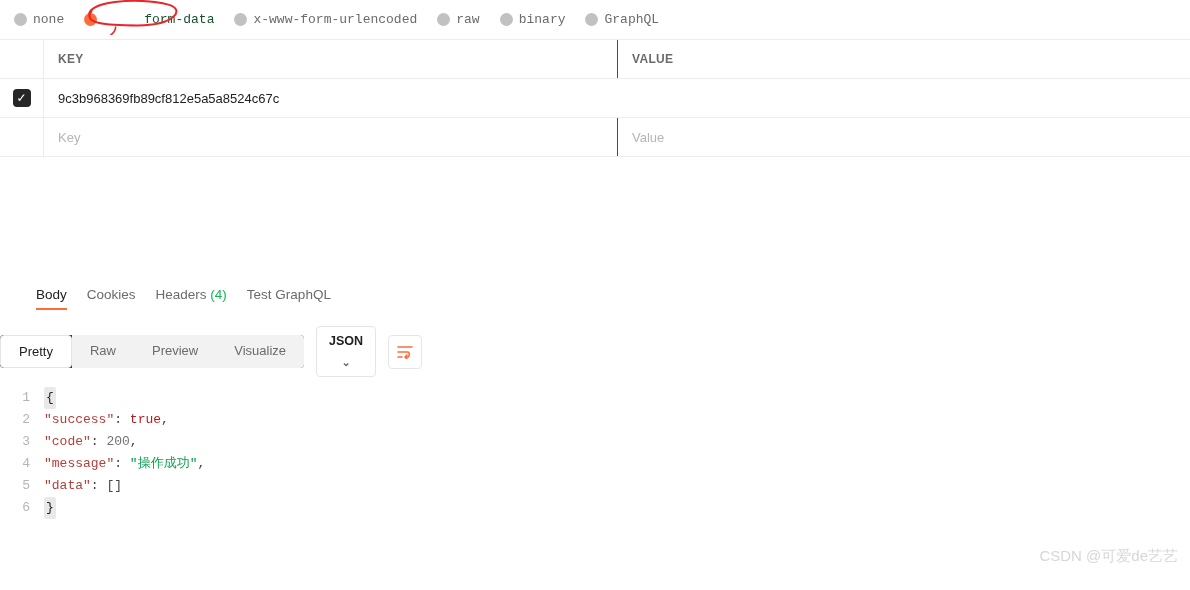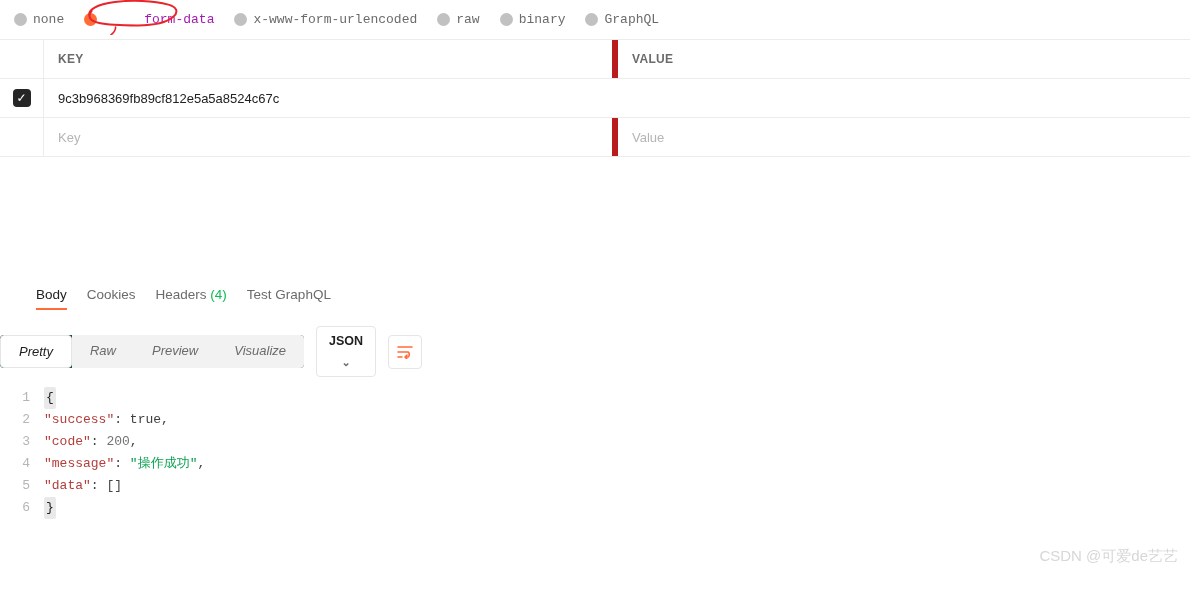--- a/index.html
+++ b/index.html
@@ -28,21 +28,21 @@
     gap: 6px;
     cursor: pointer;
     font-size: 13px;
     color: #6b6b6b;
   }
   .radio-dot {
     width: 13px; height: 13px; border-radius: 50%;
     background: #c1c1c1;
     display: inline-block;
   }
-  .radio-opt.selected { color: #a21caf; gap: 47px; }
+  .radio-opt.selected { color: #14532d; gap: 47px; }
   .radio-opt.selected .radio-dot { background: #ff6c37; }
 
   
   .annotation {
     position: absolute;
     left: 70px; top: -5px;
     width: 120px; height: 40px;
     pointer-events: none;
     z-index: 5;
   }
@@ -55,21 +55,21 @@
     min-height: 39px;
     align-items: stretch;
   }
   .kv-check {
     width: 44px;
     display: flex; align-items: center; justify-content: center;
     border-right: 1px solid #ececec;
   }
   .kv-key {
     flex: 0 0 574px;
-    border-right: 6px solid #b91c1c;
+    border-right: 1px solid #b91c1c;
     display: flex; align-items: center;
     padding: 0 14px;
   }
   .kv-val {
     flex: 1;
     display: flex; align-items: center;
     padding: 0 14px;
   }
   .kv-header .kv-key, .kv-header .kv-val {
     color: #6b6b6b; font-weight: 600; font-size: 12px; letter-spacing: .3px;
@@ -99,21 +99,20 @@
   
   .view-row {
     display: flex; align-items: center; gap: 0;
     padding: 8px 0 6px 0;
   }
   .view-group {
     display: flex;
     background: #14532d;
     border-radius: 4px;
     overflow: hidden;
-    font-style: italic;
   }
   .view-btn {
     padding: 8px 18px;
     font-size: 13px;
     color: #6b6b6b;
     background: #f2f2f2;
     cursor: pointer;
   }
   .view-btn.active { background: #fff; color: #212121; border: 1px solid #e5e5e5; border-radius:4px; }
   .json-dd {
@@ -145,21 +144,21 @@
   .ln {
     width: 44px;
     text-align: right;
     padding-right: 14px;
     color: #b5b5b5;
     user-select: none;
   }
   .code-txt { white-space: pre; display:flex; }
   .brace-hl { background: #e9e9e9; border-radius:2px; padding: 0 2px; }
   .k-key { color: #b33e3a; }  
-  .k-true { color: #404040; }
+  .k-true { color: #b91c1c; }
   .k-num { color: #737373; }
   .k-str { color: #0aa14f; }
   .punct { color:#444; }
 
   .watermark {
     position:absolute; right:12px; bottom:24px;
     color:#d7d7d7; font-size:15px;
     user-select:none;
   }
 </style>

